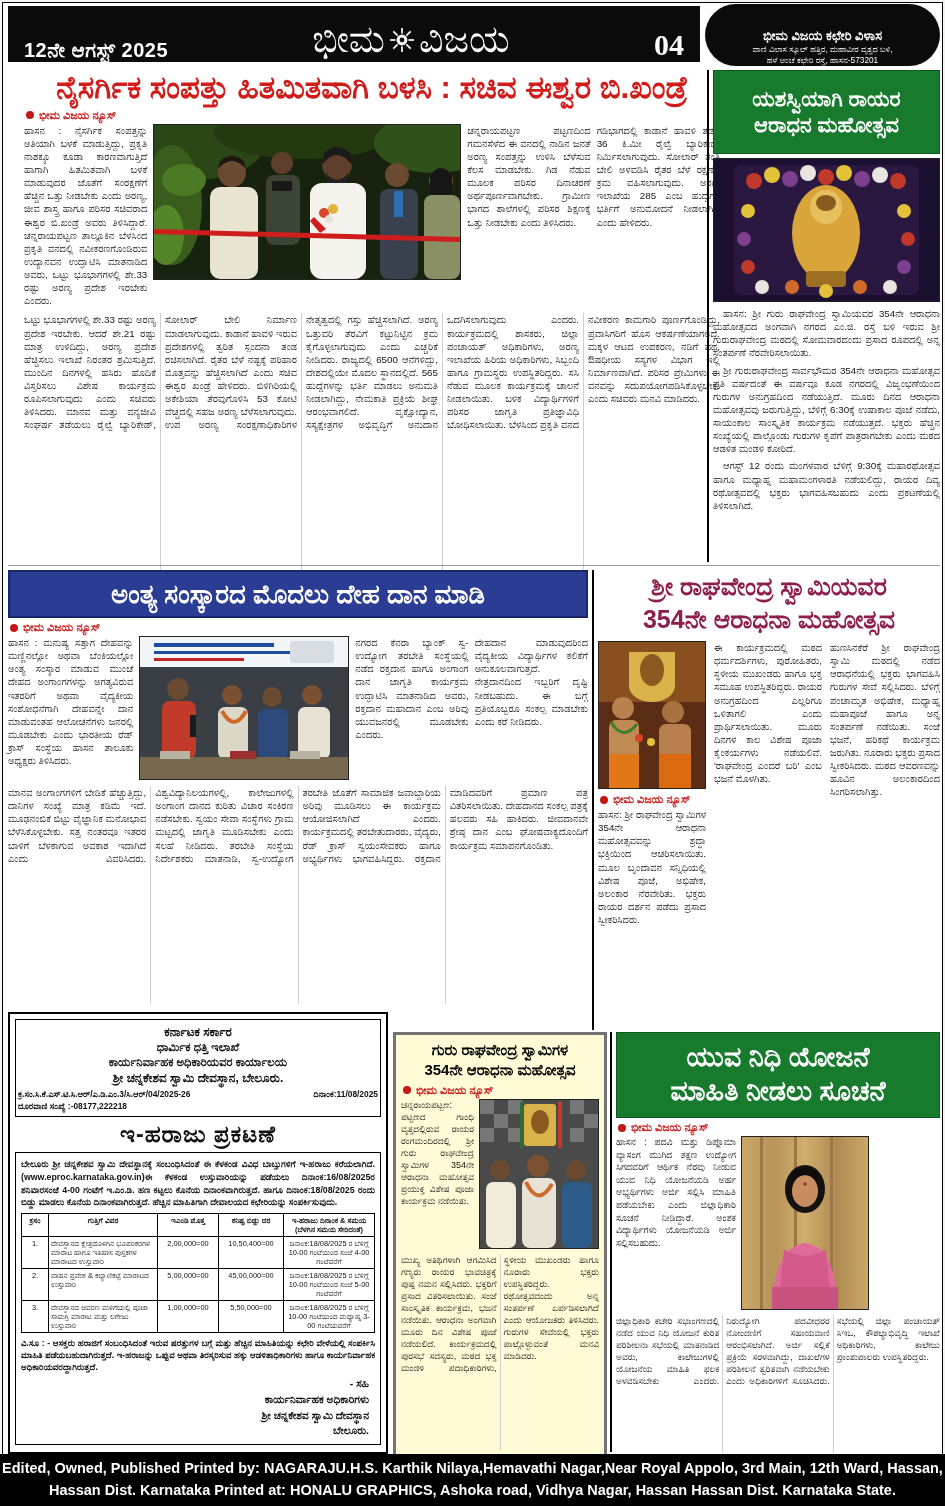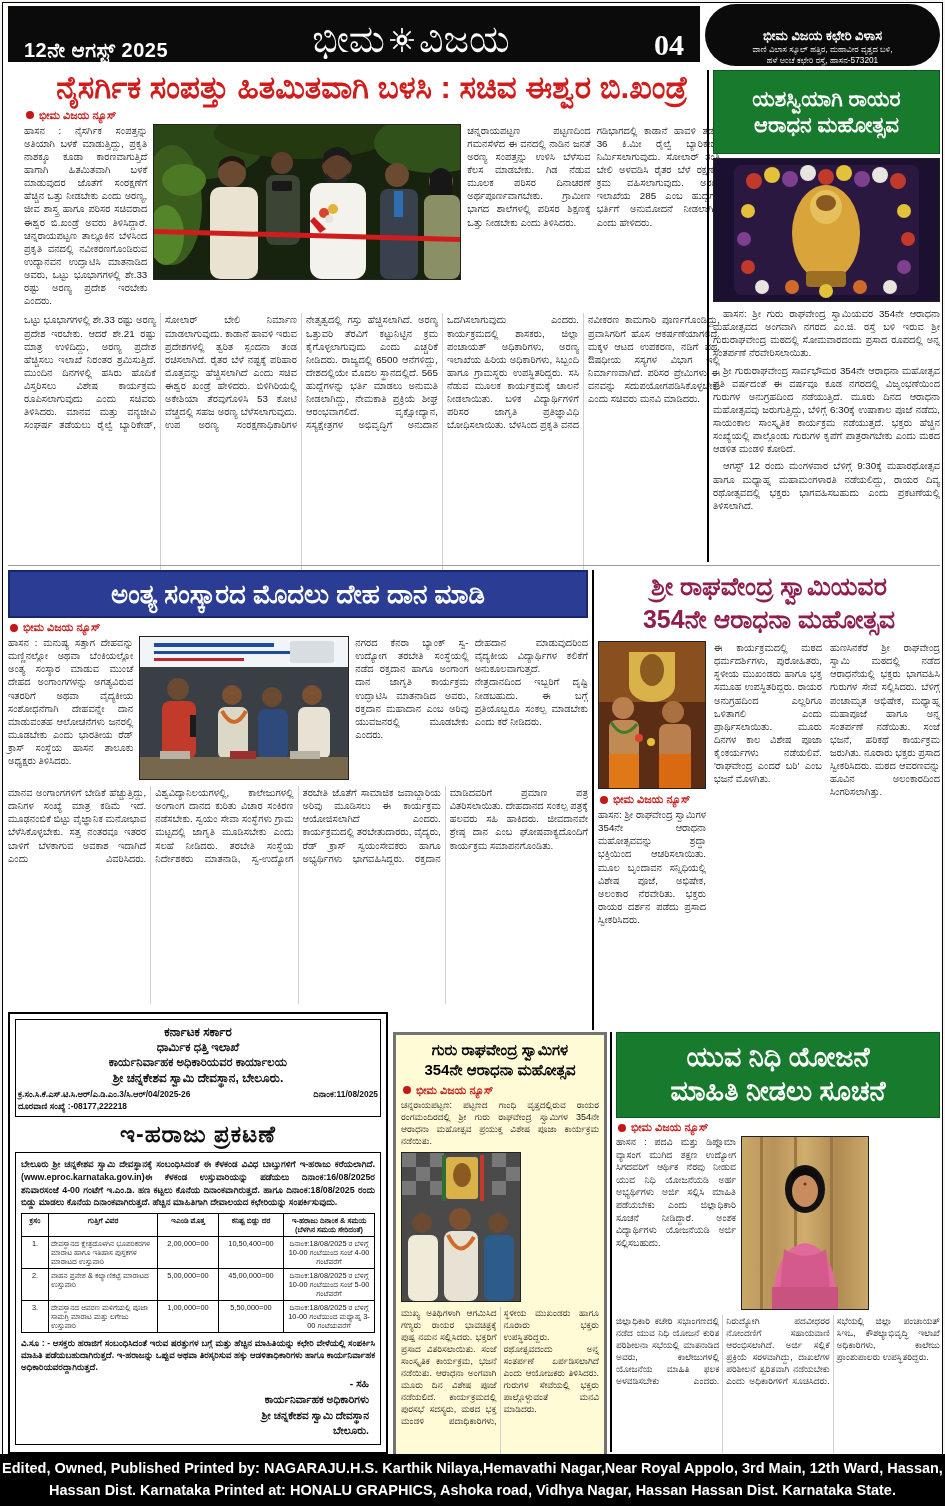--- a/index.html
+++ b/index.html
@@ -339,21 +339,21 @@
 
 <div class="abs yellowbox">
   <div class="h">
     <div>ಗುರು ರಾಘವೇಂದ್ರ ಸ್ವಾಮಿಗಳ</div>
     <div>354ನೇ ಆರಾಧನಾ ಮಹೋತ್ಸವ</div>
   </div>
   <div class="byline">
     <span class="dot"></span>
     <span>ಭೀಮ ವಿಜಯ ನ್ಯೂಸ್</span>
   </div>
-  <div style="display:flex;gap:5px;flex-direction:column;">
+  <div style="display:flex;gap:5px;">
     <div class="jcol" style="flex:1;font-size:9px;">ಚನ್ನರಾಯಪಟ್ಟಣ: ಪಟ್ಟಣದ ಗಾಂಧಿ ವೃತ್ತದಲ್ಲಿರುವ ರಾಯರ ರಂಗಮಂದಿರದಲ್ಲಿ ಶ್ರೀ ಗುರು ರಾಘವೇಂದ್ರ ಸ್ವಾಮಿಗಳ 354ನೇ ಆರಾಧನಾ ಮಹೋತ್ಸವ ಪ್ರಯುಕ್ತ ವಿಶೇಷ ಪೂಜಾ ಕಾರ್ಯಕ್ರಮ ನಡೆಯಿತು.</div>
     <div class="photo" style="width:118px;height:148px;">
       <svg width="118" height="148" viewBox="0 0 118 148">
         <rect width="118" height="148" fill="#4a4a4a"></rect>
         <g fill="#777">
           <rect x="0" y="0" width="14" height="14"></rect>
             <rect x="28" y="0" width="14" height="14"></rect>
           <rect x="14" y="14" width="14" height="14"></rect>
             <rect x="0" y="28" width="14" height="14"></rect>
           <rect x="28" y="28" width="14" height="14"></rect>

